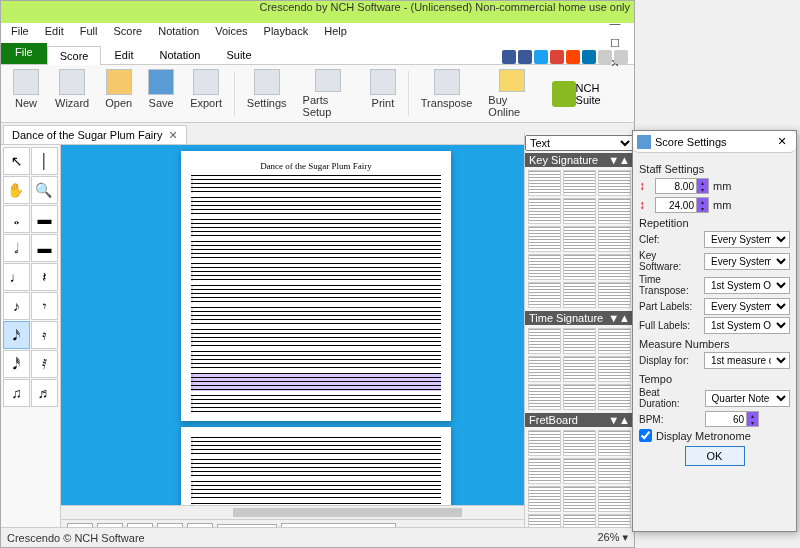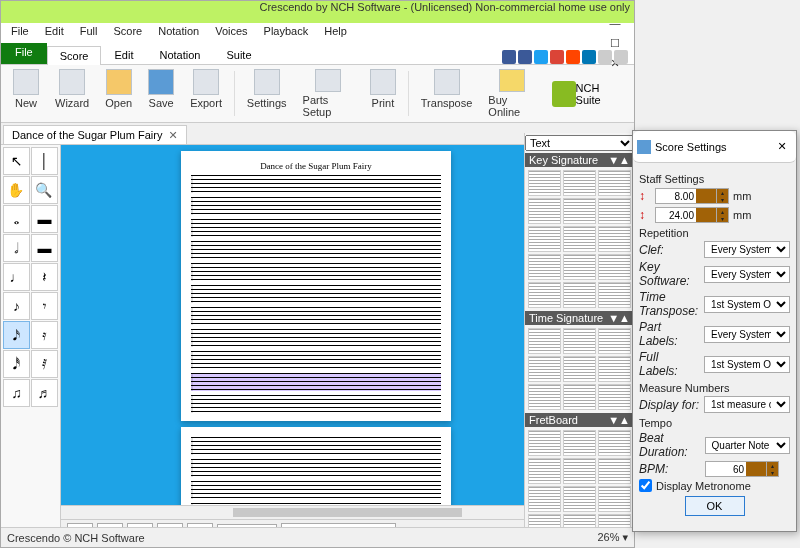--- a/index.html
+++ b/index.html
@@ -55,36 +55,36 @@
 .side-panel { position: absolute; right: 0; top: 132px; bottom: 20px; width: 110px; background: #f4f4f4; border-left: 1px solid #ccc; overflow: hidden; }
 .side-panel select { width: 100%; margin: 2px 0; font-size: 11px; }
 .side-panel .hdr { background: #5a5a5a; color: #fff; padding: 1px 4px; font-size: 10px; display:flex; justify-content:space-between;}
 .side-panel .grid { display: grid; grid-template-columns: repeat(3, 1fr); gap: 2px; padding: 3px; }
 .side-panel .cell { height: 26px; background: #fff; border: 1px solid #ccc; background-image: repeating-linear-gradient(#aaa 0 1px, transparent 1px 3px); }
 
 .statusbar { position: absolute; bottom: 0; left: 0; right: 0; height: 20px; background: #f0f0f0; border-top: 1px solid #ccc; display: flex; align-items: center; padding: 0 6px; font-size: 11px; color: #333; }
 .statusbar .zoom { margin-left: auto; }
 
 .dialog { position: absolute; left: 632px; top: 130px; width: 165px; height: 402px; background: #f0f0f0; border: 1px solid #888; box-shadow: 2px 2px 8px rgba(0,0,0,.3); }
-.dialog .dtitle { height: 32px; background: #fff; border-bottom: 1px solid #ccc; display: flex; align-items: center; padding: 8px 4px; border-radius: 6px; }
+.dialog .dtitle { height: 22px; background: #fff; border-bottom: 1px solid #ccc; display: flex; align-items: center; padding: 8px 4px; border-radius: 6px; }
 .dialog .dtitle .dicon { width:14px; height:14px; background:#5b9bd5; margin-right:4px; }
 .dialog .dtitle .dx { margin-left: auto; width: 20px; text-align: center; }
 .dialog .body { padding: 4px 6px; font-size: 10px; color: #222; }
 .dialog .section-label { margin: 2px 0; color: #222; }
 .dialog .page-preview { width:32px; height:40px; background:#fff; border:1px solid #aaa; display:inline-block; vertical-align:top;}
 .dialog select, .dialog input[type=text] { width: 86px; font-size: 10px; border: 1px solid #aaa; padding: 1px 2px; background:#fff;}
 .dialog .row { display: flex; align-items: center; margin: 2px 0; gap: 4px; }
-.dialog .row label { width: 62px; font-size: 12px; font-style: italic; }
+.dialog .row label { width: 62px; font-size: 10px; }
 .dialog .orient { display:flex; gap:2px; margin-top:2px;}
 .dialog .orient span { width:28px; height:20px; border:1px solid #aaa; background:#fff; display:inline-block;}
 .dialog .orient span.sel { border-color:#2a7bd1; background:#dbeeff;}
 .dialog .ss-row { display:flex; align-items:center; gap:4px; margin:3px 0;}
 .dialog .ss-row .arr { width:12px; color:#c00; font-size:12px;}
 .dialog .okbtn { width: 60px; height: 20px; border: 1px solid #2a7bd1; background: #e7f1fb; margin: 4px auto; display: block; }
-.dialog .spinbox { display:inline-flex; border:1px solid #aaa; background:#a16207;gap:20px;}
+.dialog .spinbox { display:inline-flex; border:1px solid #aaa; background:#8b5cf6;}
 .dialog .spinbox input { border:none; width:40px; text-align:right; padding:1px 2px;}
 .dialog .spinbox .sp { width:12px; display:flex; flex-direction:column;}
 .dialog .spinbox .sp span{ font-size:6px; text-align:center; border-left:1px solid #aaa; flex:1;}
 </style>
 </head>
 <body>
 
 <div class="main-window">
   <div class="titlebar">
     <span class="app-icon"></span>

